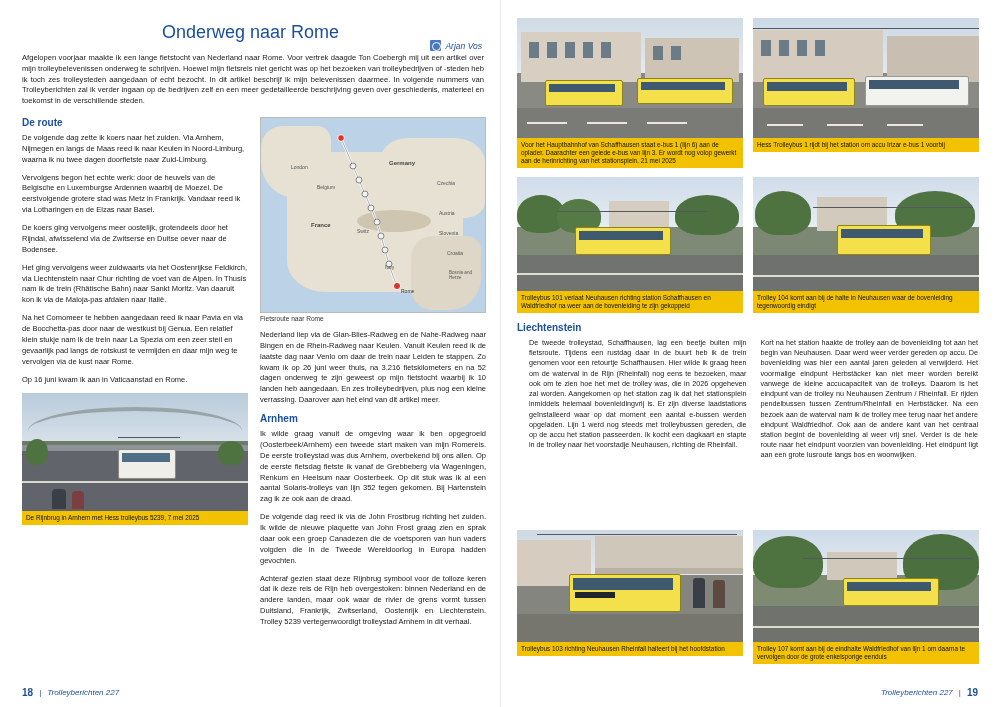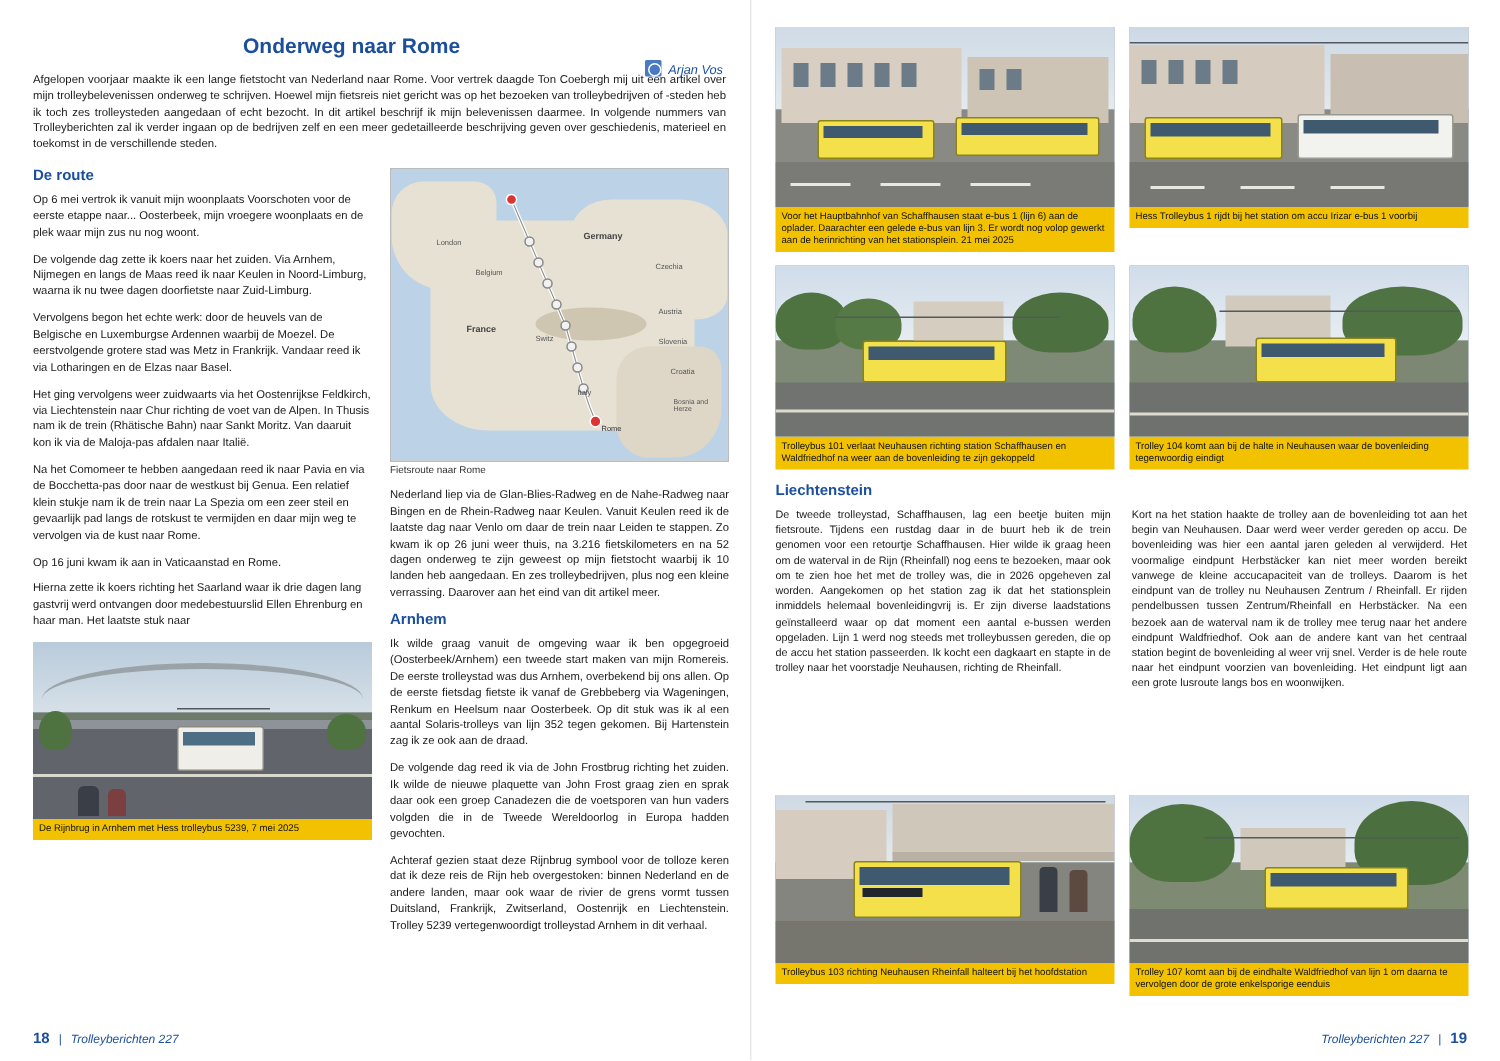--- a/index.html
+++ b/index.html
@@ -13,22 +13,22 @@
     position:relative;
   }
   .spread { display:flex; width:1000px; height:621px; }
   .page { position:relative; height:707px; }
   .page-left { width:500px; padding:18px 16px 0 22px; }
   .page-right { width:500px; padding:18px 22px 0 16px; border-left:1px solid #e9e9e9; }
 
   
   .article-title {
     color:#1b4f9c;
-    font-size:14px;
-    font-weight:bold;
+    font-size:18px;
+    font-weight:normal;
     margin:4px 0 10px 0;
     padding-left:140px;
   }
   .byline {
     position:absolute;
     right:18px; top:40px;
     color:#1b4f9c;
     font-size:8.5px;
     font-style:italic;
     display:flex; align-items:center; gap:4px;
@@ -78,21 +78,21 @@
   .photo-cap {
     background:#f2c200;
     color:#111;
     font-size:6.4px;
     line-height:1.25;
     padding:3px 4px;
   }
   .rcol { width:226px; }
   .rphotos { display:flex; gap:10px; margin-bottom:9px; }
 
-  .txtcols { display:flex; gap:10px; }
+  .txtcols { display:flex; gap:10px;margin-left:12px; }
   p.small { font-size:7.2px; line-height:1.42; text-align:justify; margin:0 0 6px 0; }
 
   
   .footer {
     position:absolute; bottom:9px;
     font-size:8px; color:#1b4f9c;
     display:flex; align-items:center; gap:6px;
   }
   .footer-left { left:22px; }
   .footer-right { right:22px; }
@@ -126,27 +126,26 @@
     </div>
 
     <div class="article-title">Onderweg naar Rome</div>
 
     <div class="intro">Afgelopen voorjaar maakte ik een lange fietstocht van Nederland naar Rome. Voor vertrek daagde Ton Coebergh mij uit een artikel over mijn trolleybelevenissen onderweg te schrijven. Hoewel mijn fietsreis niet gericht was op het bezoeken van trolleybedrijven of -steden heb ik toch zes trolleysteden aangedaan of echt bezocht. In dit artikel beschrijf ik mijn belevenissen daarmee. In volgende nummers van Trolleyberichten zal ik verder ingaan op de bedrijven zelf en een meer gedetailleerde beschrijving geven over geschiedenis, materieel en toekomst in de verschillende steden.</div>
 
     <div class="lcols">
 
       <div class="lcol">
         <h3 class="sub">De route</h3>
-        <p class="body">Op 6 mei vertrok ik vanuit mijn woonplaats Voorschoten voor de eerste etappe naar... Oosterbeek, mijn vroegere woonplaats en de plek waar mijn zus nu nog woont.</p>
         <p class="body">De volgende dag zette ik koers naar het zuiden. Via Arnhem, Nijmegen en langs de Maas reed ik naar Keulen in Noord-Limburg, waarna ik nu twee dagen doorfietste naar Zuid-Limburg.</p>
         <p class="body">Vervolgens begon het echte werk: door de heuvels van de Belgische en Luxemburgse Ardennen waarbij de Moezel. De eerstvolgende grotere stad was Metz in Frankrijk. Vandaar reed ik via Lotharingen en de Elzas naar Basel.</p>
+        <p class="body">De koers ging vervolgens meer oostelijk, grotendeels door het Rijndal, afwisselend via de Zwitserse en Duitse oever naar de Bodensee.</p>
         <p class="body">Het ging vervolgens weer zuidwaarts via het Oostenrijkse Feldkirch, via Liechtenstein naar Chur richting de voet van de Alpen. In Thusis nam ik de trein (Rhätische Bahn) naar Sankt Moritz. Van daaruit kon ik via de Maloja-pas afdalen naar Italië.</p>
         <p class="body">Na het Comomeer te hebben aangedaan reed ik naar Pavia en via de Bocchetta-pas door naar de westkust bij Genua. Een relatief klein stukje nam ik de trein naar La Spezia om een zeer steil en gevaarlijk pad langs de rotskust te vermijden en daar mijn weg te vervolgen via de kust naar Rome.</p>
         <p class="body">Op 16 juni kwam ik aan in Vaticaanstad en Rome.</p>
-        <p class="body">Hierna zette ik koers richting het Saarland waar ik drie dagen lang gastvrij werd ontvangen door medebestuurslid Ellen Ehrenburg en haar man. Het laatste stuk naar</p>
 
         <div class="photo-block">
           <div class="photo" style="width:226px;height:118px;">
             <div class="sky" style="height:40%;background:linear-gradient(#b9cbdb,#d6e0e8)"></div>
             <div class="water" style="left:0;bottom:0;width:100%;height:22%;background:#6f8497"></div>
             <div class="ground" style="height:60%;background:#6e7a6a"></div>
 
             <div style="position:absolute;left:6px;top:14px;width:214px;height:48px;border-top:4px solid #9aa3a8;border-radius:60% 60% 0 0;"></div>
             <div style="position:absolute;left:0;top:52px;width:100%;height:6px;background:#8d9398;"></div>
 

